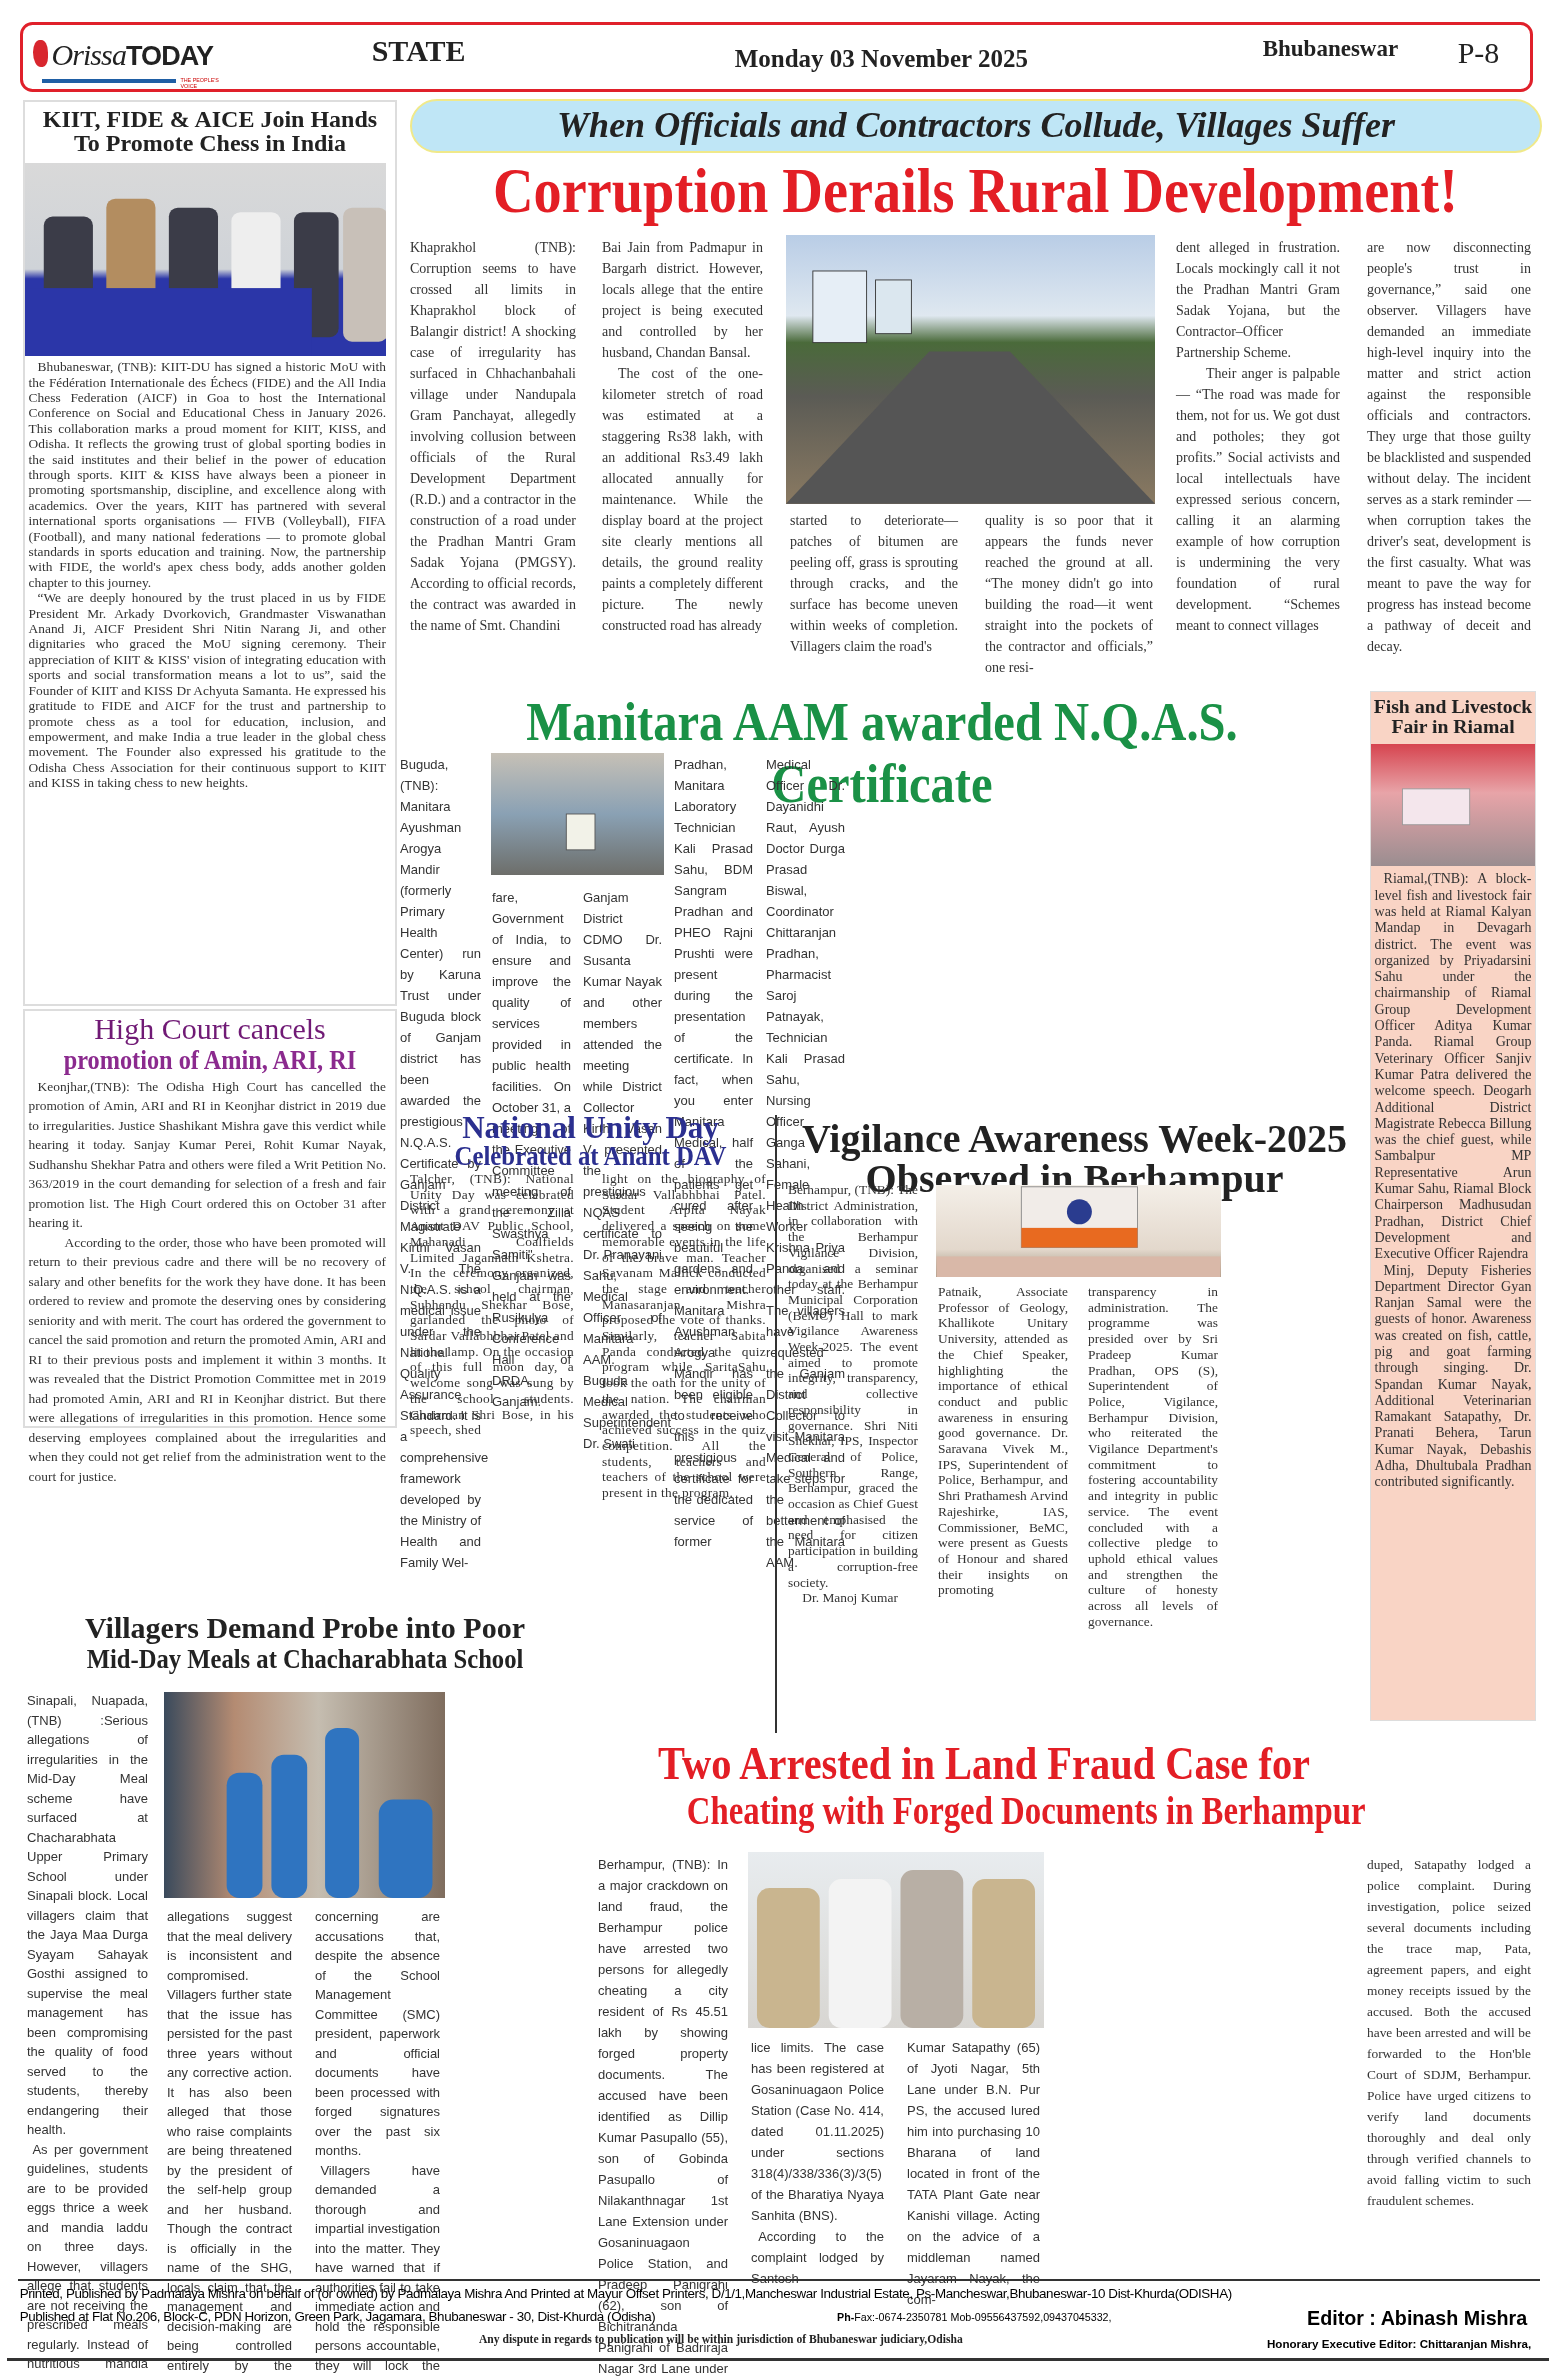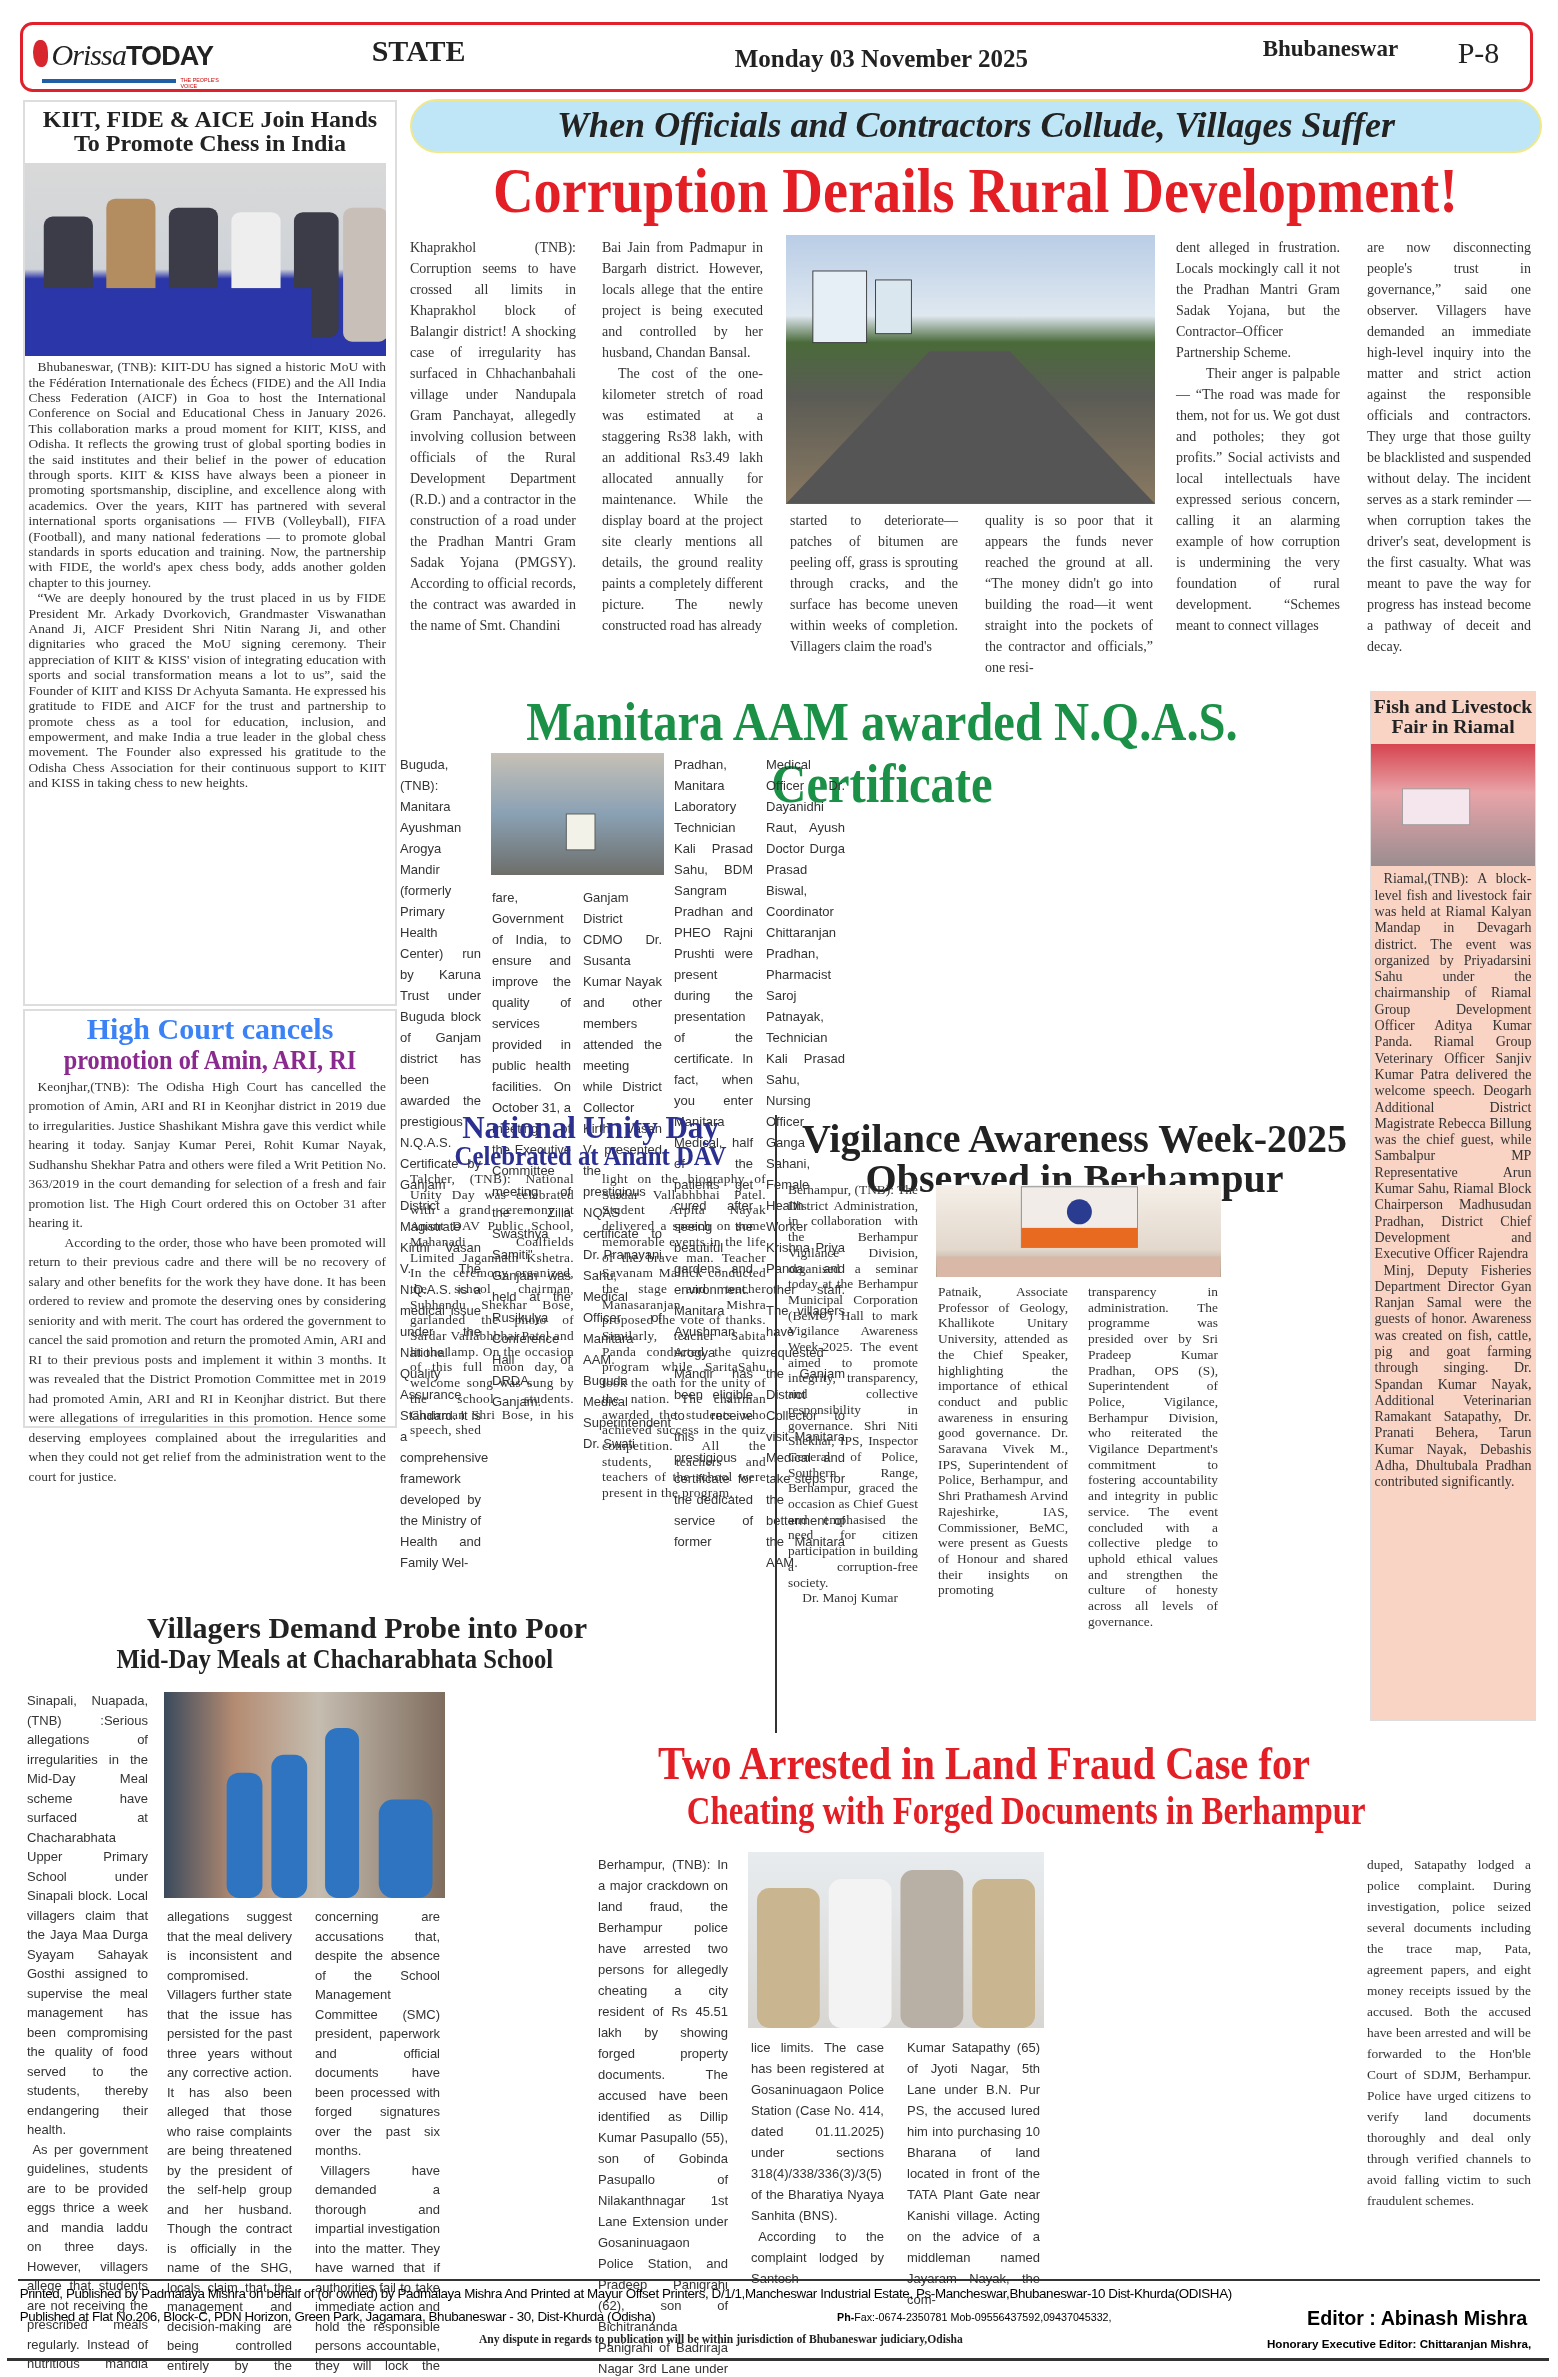--- a/index.html
+++ b/index.html
@@ -27,21 +27,21 @@
 .kiit{left:23px;top:100px;width:374px;height:906px}
 .hc{left:23px;top:1009px;width:374px;height:419px}
 .banner{left:410px;top:99px;width:1132px;height:54px;background:#bfe6f6;border:2.7px solid #f0e98a;border-radius:27px;text-align:center}
 .banner span{font-style:italic;font-weight:bold;font-size:36px;line-height:48px;color:#222}
 .corr-h{left:407px;top:154px;width:1137px;font-size:64px;color:#e31e25;font-weight:bold;text-align:center;transform:scaleX(0.88);transform-origin:center}
 .col{position:absolute}
 .green-h{left:394px;top:691px;width:976px;text-align:center;font-size:54px;color:#1a9146;font-weight:bold;transform:scaleX(0.9)}
 .fish{left:1370px;top:691px;width:166px;height:1030px;background:#f9d4c5;border:1.8px solid #ddd}
 .nud-h{left:407px;top:1113px;width:367px;text-align:center;color:#2b2f8f;font-weight:bold}
 .vig-h{left:788px;top:1119px;width:573px;text-align:center;font-size:40px;font-weight:bold;line-height:40px}
-.vill-h{left:23px;top:1612px;width:564px;text-align:right;font-weight:bold}
+.vill-h{left:23px;top:1612px;width:564px;text-align:center;font-weight:bold}
 .land-h{left:591px;top:1739px;width:958px;text-align:left;color:#e31e25;font-weight:bold}
 .rule{background:#333;height:1.8px}
 .foot{font-family:"Liberation Sans",sans-serif;font-size:12.5px;color:#000000}
 </style>
 </head>
 <body>
 
 <div class="abs masthead">
   <div class="abs logo">
     <div class="mark"></div>
@@ -71,21 +71,21 @@
       <rect x="0" y="140" width="320" height="76" fill="#2b36a8"></rect>
     </svg>
   </div>
   <div class="body" style="padding:0 9px 0 3.6px;font-size:13.4px;line-height:15.4px">
     <p>Bhubaneswar, (TNB): KIIT-DU has signed a historic MoU with the Fédération Internationale des Échecs (FIDE) and the All India Chess Federation (AICF) in Goa to host the International Conference on Social and Educational Chess in January 2026. This collaboration marks a proud moment for KIIT, KISS, and Odisha. It reflects the growing trust of global sporting bodies in the said institutes and their belief in the power of education through sports. KIIT &amp; KISS have always been a pioneer in promoting sportsmanship, discipline, and excellence along with academics. Over the years, KIIT has partnered with several international sports organisations — FIVB (Volleyball), FIFA (Football), and many national federations — to promote global standards in sports education and training. Now, the partnership with FIDE, the world's apex chess body, adds another golden chapter to this journey.</p>
     <p>“We are deeply honoured by the trust placed in us by FIDE President Mr. Arkady Dvorkovich, Grandmaster Viswanathan Anand Ji, AICF President Shri Nitin Narang Ji, and other dignitaries who graced the MoU signing ceremony. Their appreciation of KIIT &amp; KISS' vision of integrating education with sports and social transformation means a lot to us”, said the Founder of KIIT and KISS Dr Achyuta Samanta. He expressed his gratitude to FIDE and AICF for the trust and partnership to promote chess as a tool for education, inclusion, and empowerment, and make India a true leader in the global chess movement. The Founder also expressed his gratitude to the Odisha Chess Association for their continuous support to KIIT and KISS in taking chess to new heights.</p>
   </div>
 </div>
 
 <div class="abs box hc">
-  <div style="text-align:center;color:#3b82f6;font-weight:bold;font-size:30px;line-height:32px;margin-top:1.8px">High Court cancels</div>
+  <div style="text-align:center;color:#701a75;font-weight:normal;font-size:30px;line-height:32px;margin-top:1.8px">High Court cancels</div>
   <div style="text-align:center;color:#8b2a8e;font-weight:bold;font-size:27px;line-height:30px;transform:scaleX(0.9)">promotion of Amin, ARI, RI</div>
   <div class="body" style="padding:1.8px 9px 0 3.6px;font-size:13.4px;line-height:19.5px">
     <p>Keonjhar,(TNB): The Odisha High Court has cancelled the promotion of Amin, ARI and RI in Keonjhar district in 2019 due to irregularities. Justice Shashikant Mishra gave this verdict while hearing it today. Sanjay Kumar Perei, Rohit Kumar Nayak, Sudhanshu Shekhar Patra and others were filed a Writ Petition No. 363/2019 in the court demanding for selection of a fresh and fair promotion list. The High Court ordered this on October 31 after hearing it.</p>
     <p style="text-indent:36px">According to the order, those who have been promoted will return to their previous cadre and there will be no recovery of salary and other benefits for the work they have done. It has been ordered to review and promote the deserving ones by considering seniority and with merit. The court has ordered the government to cancel the said promotion and return the promoted Amin, ARI and RI to their previous posts and implement it within 3 months. It was revealed that the District Promotion Committee met in 2019 had promoted Amin, ARI and RI in Keonjhar district. But there were allegations of irregularities in this promotion. Hence some deserving employees complained about the irregularities and when they could not get relief from the administration went to the court for justice.</p>
   </div>
 </div>
 
 <div class="abs banner"><span>When Officials and Contractors Collude, Villages Suffer</span></div>
 <div class="abs corr-h">Corruption Derails Rural Development!</div>
 <div class="col body" style="left:410px;top:237px;width:166px;line-height:21px">Khaprakhol (TNB): Corruption seems to have crossed all limits in Khaprakhol block of Balangir district! A shocking case of irregularity has surfaced in Chhachanbahali village under Nandupala Gram Panchayat, allegedly involving collusion between officials of the Rural Development Department (R.D.) and a contractor in the construction of a road under the Pradhan Mantri Gram Sadak Yojana (PMGSY). According to official records, the contract was awarded in the name of Smt. Chandini</div>

